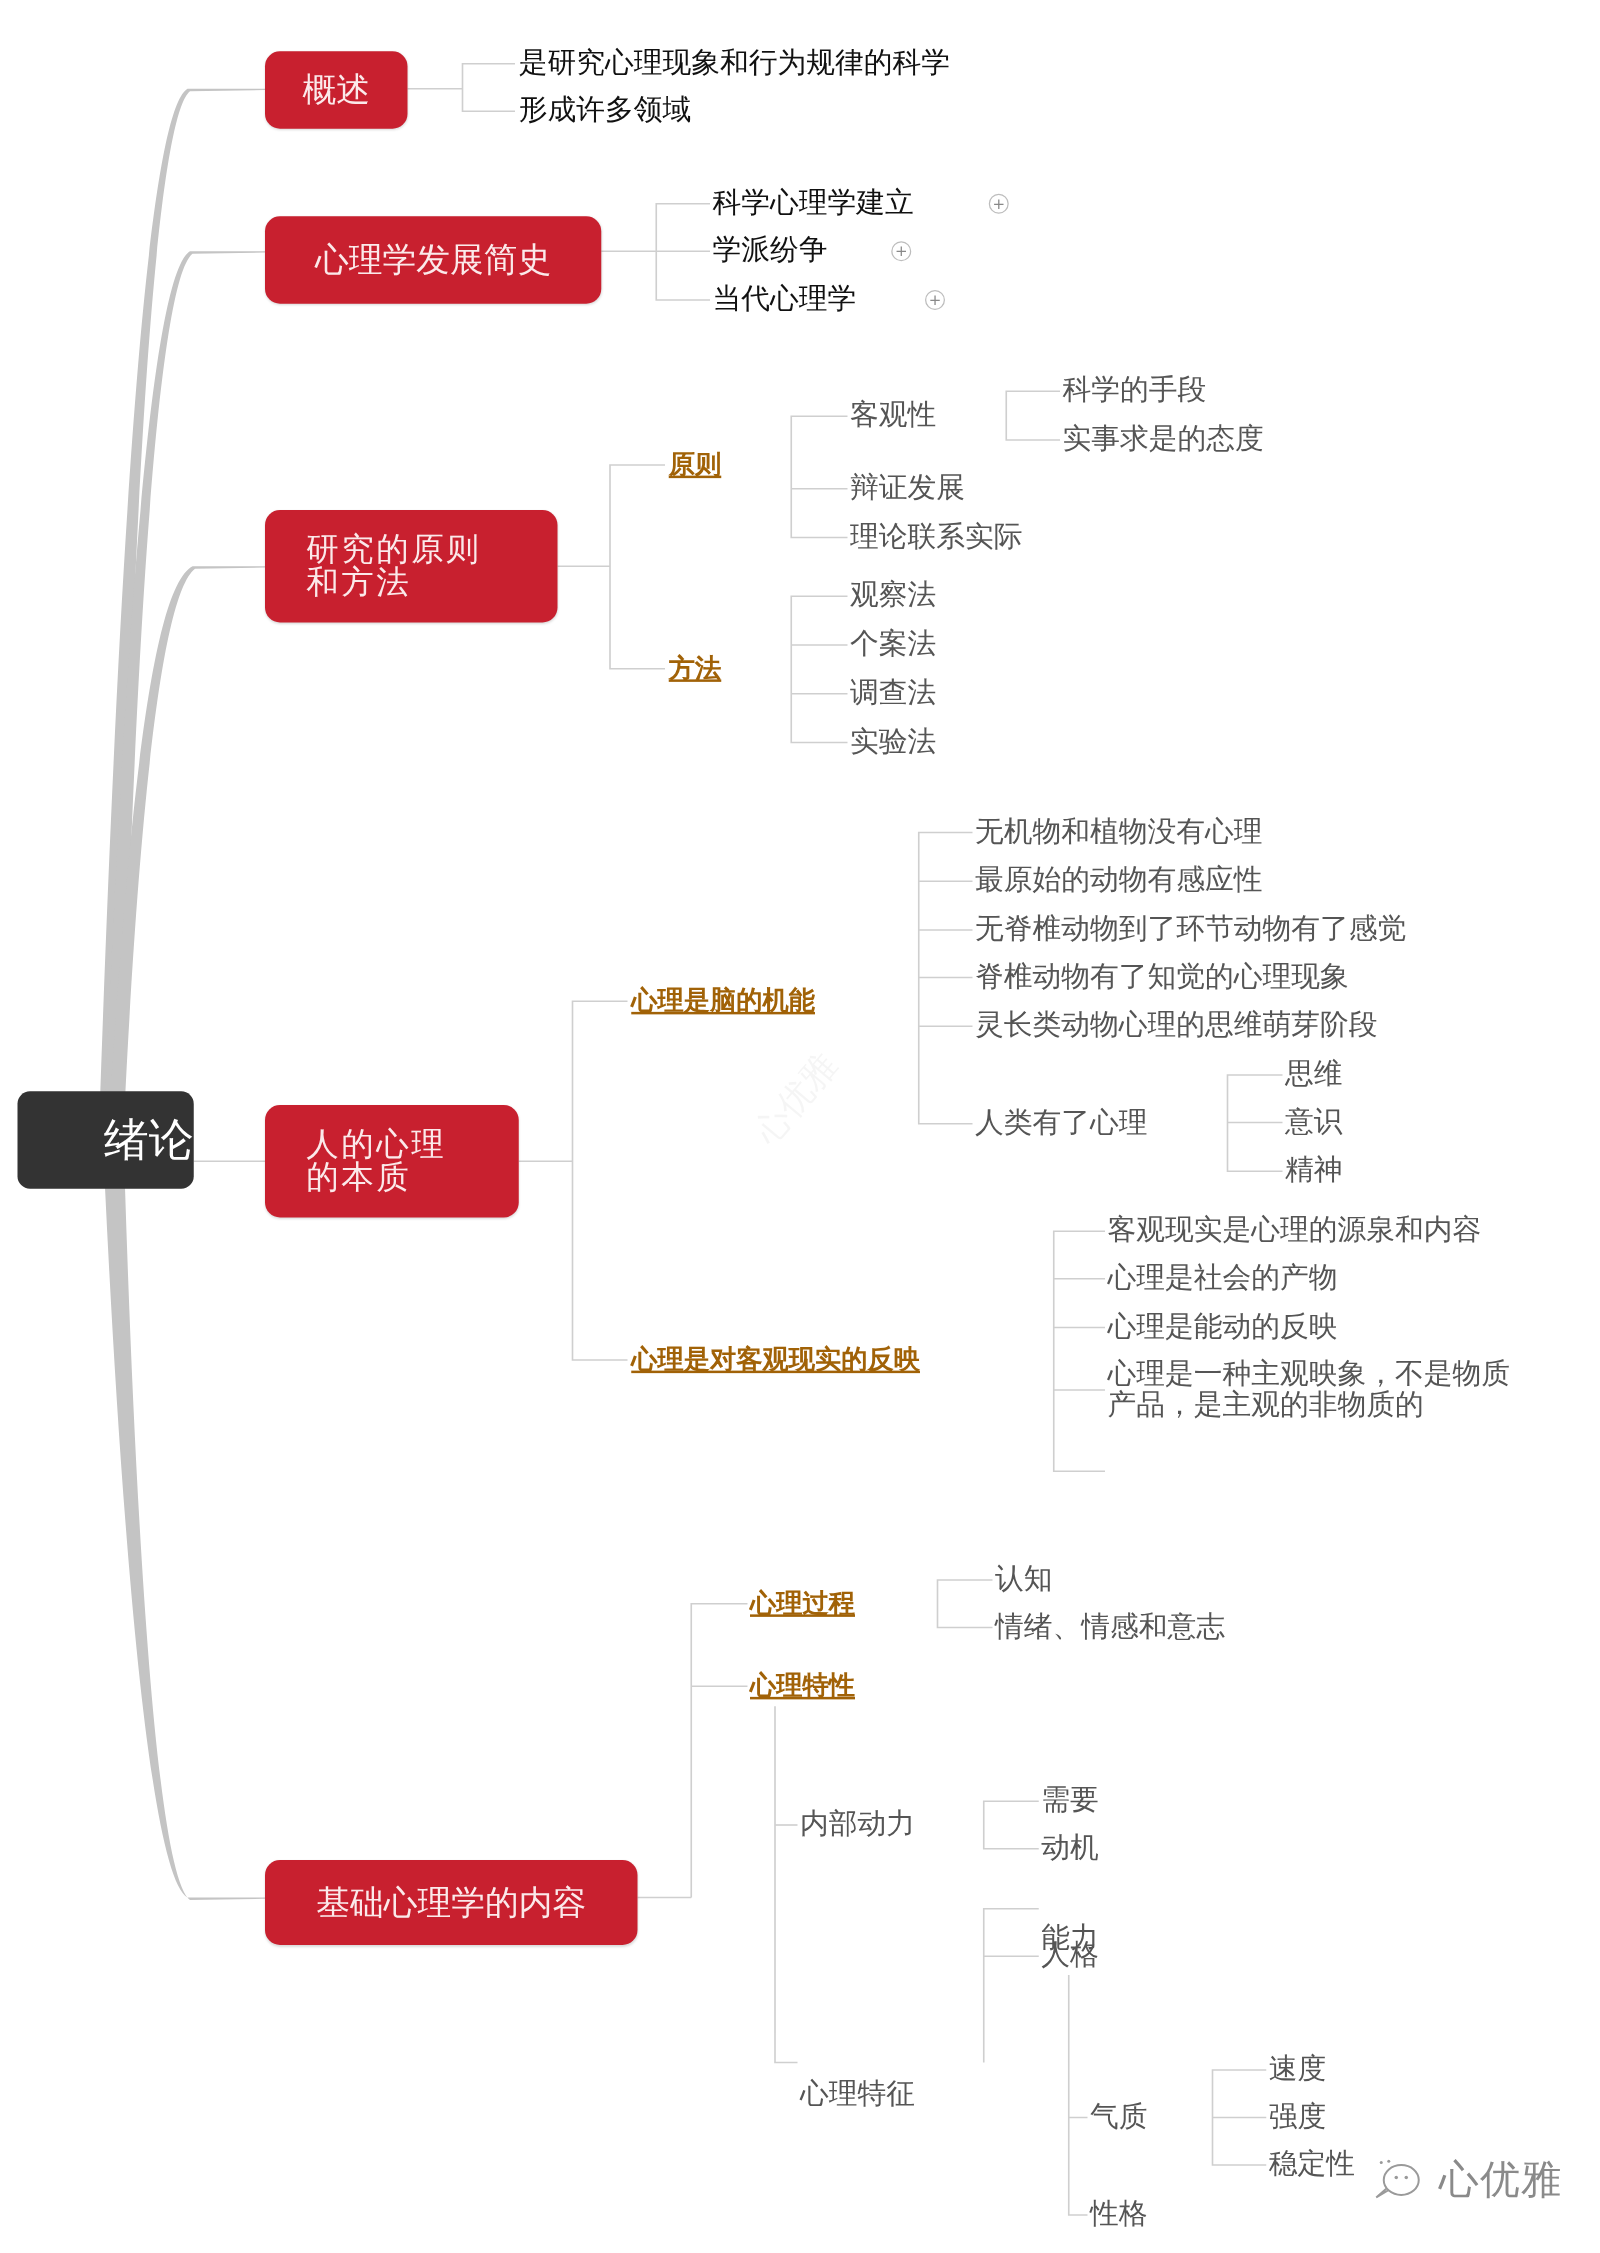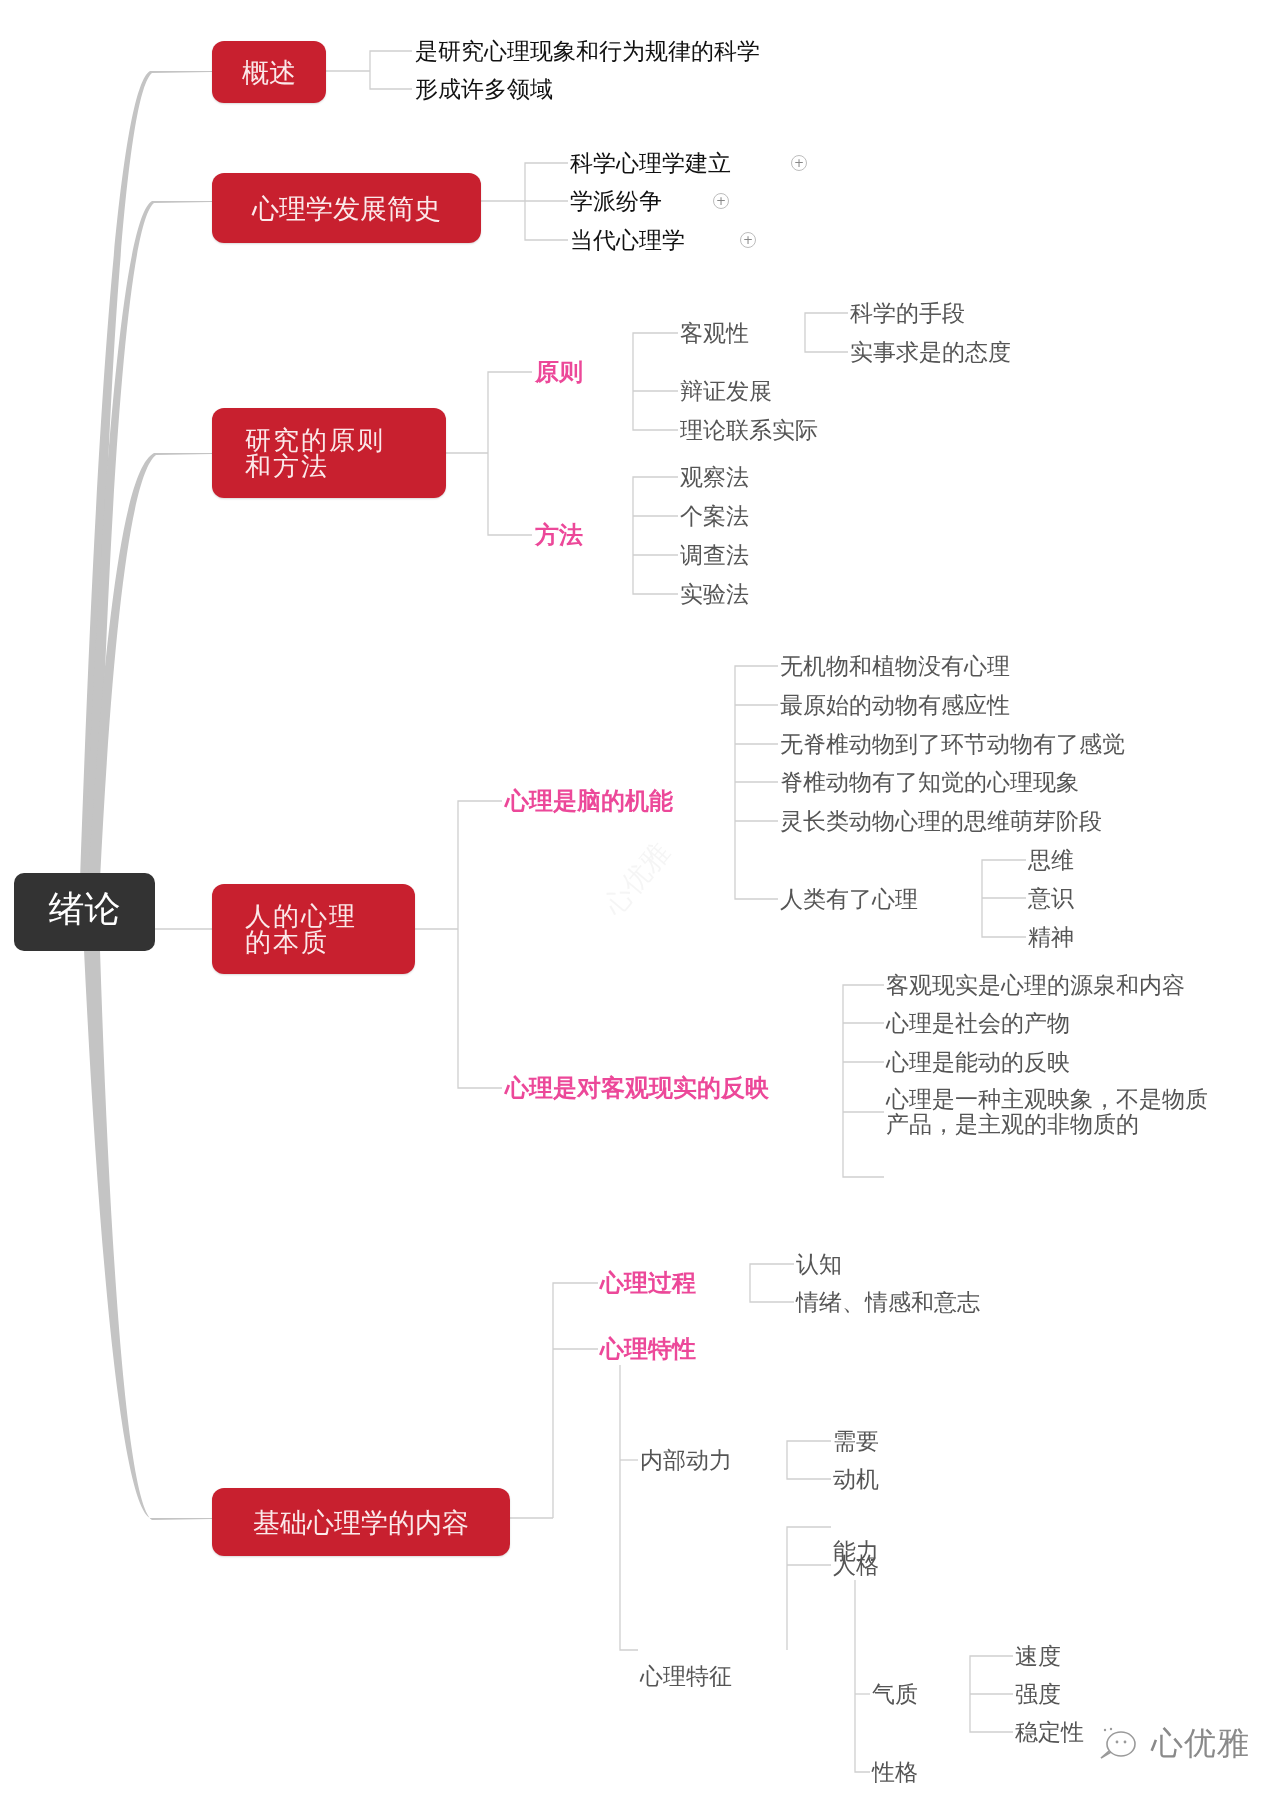--- a/index.html
+++ b/index.html
@@ -2,31 +2,31 @@
 <html><head>
   <meta charset="utf-8">
   <style>
     html, body { margin: 0; padding: 0; background: #ffffff; }
     body { width: 1280px; height: 1802px; position: relative; overflow: hidden;
            font-family: "DejaVu Serif", "Liberation Serif", serif; }
     #canvas { position: absolute; left: 0; top: 0; width: 1280px; height: 1802px; }
     svg.lines { position: absolute; left: 0; top: 0; width: 1280px; height: 1802px; }
     .node { position: absolute; white-space: nowrap; line-height: 1; }
     .root { background: #333333; color: #ffffff; border-radius: 10px;
-            font-family: Liberation Mono, monospace; font-size: 36px;
-            display: flex; align-items: center; justify-content: center; }
+            font-family: Liberation Serif, serif; font-size: 36px;
+            display: flex; align-items: center; justify-content: flex-end; }
     .main { background: #C8202F; color: #fbe9ea; border-radius: 12px;
             font-size: 27px; display: flex; align-items: center; padding-left: 0;
             box-shadow: 0 1px 2px rgba(0,0,0,0.15); }
     .main.center { justify-content: center; }
     .main.two-line { padding-left: 33px; font-family: "DejaVu Sans", sans-serif; font-size: 26px;
                      line-height: 1.0; letter-spacing: 2px; }
     .main .lbl { display: block; }
     .sub { font-size: 23px; color: #111111; transform: translateY(-50%); }
-    .bold { font-weight: bold; font-family: "DejaVu Sans", sans-serif; font-size: 24px; color:#ec4899; }
+    .bold { font-weight: bold; font-family: "DejaVu Sans", sans-serif; font-size: 21px; color:#a16207;text-decoration:underline; }
     .leaf { font-size: 23px; color: #555555; transform: translateY(-50%); }
     .leaf.multi { line-height: 1.08; }
     .plus { position: absolute; width: 14px; height: 14px; border: 1px solid #bdbdbd; border-radius: 50%;
             font-size: 12px; color: #888; display: flex; align-items: center; justify-content: center;
             font-family: "DejaVu Sans", sans-serif; transform: translate(-50%, -50%); background: #fff; }
     .watermark-faint { position: absolute; left: 595px; top: 860px; font-size: 28px; color: #000;
                        opacity: 0.035; transform: rotate(-50deg); font-family: "DejaVu Sans", sans-serif; }
     .brand { position: absolute; left: 1095px; top: 1722px; display: flex; align-items: center; gap: 10px; }
     .brand-text { font-size: 32px; color: #8a8a8a; font-family: "DejaVu Sans", sans-serif; letter-spacing: 1px; }
   </style>

